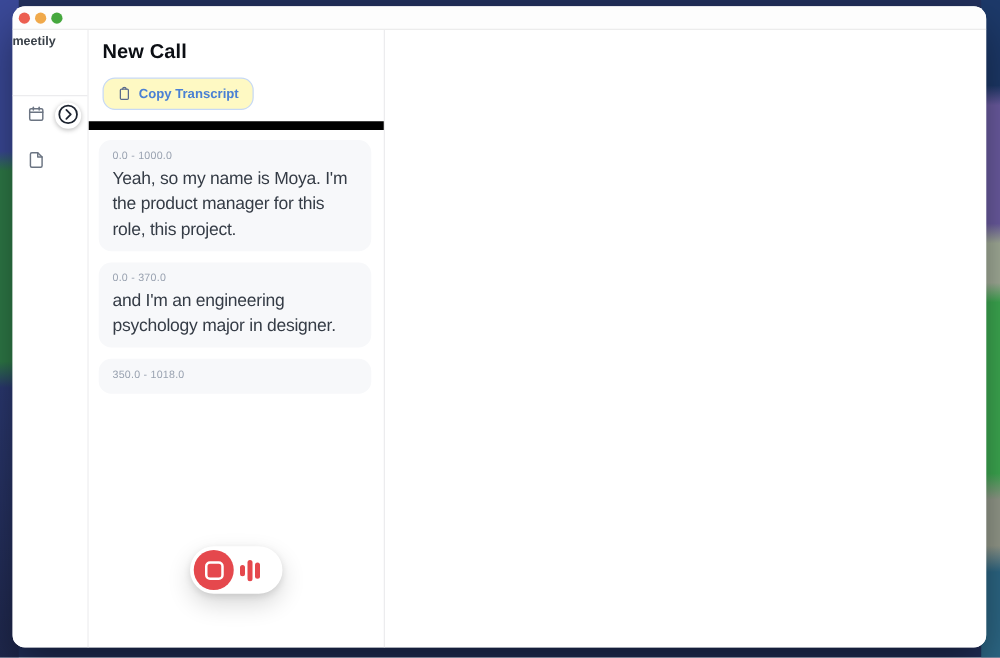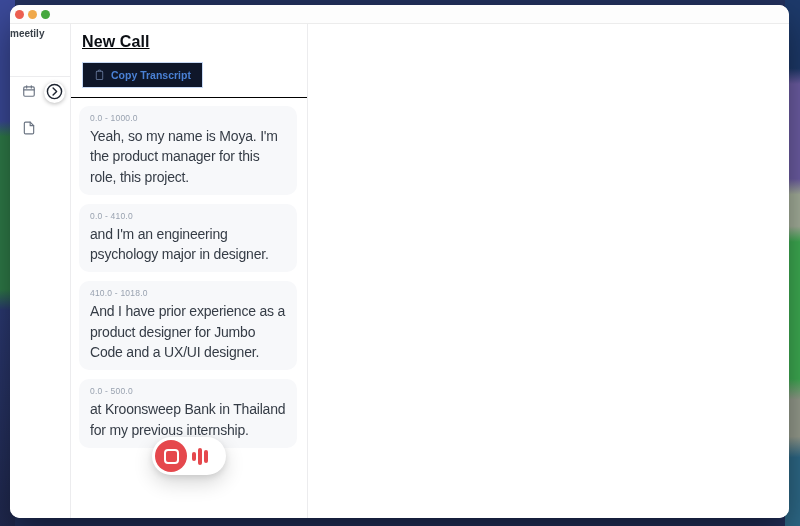--- a/index.html
+++ b/index.html
@@ -25,24 +25,24 @@
   
   .sidebar{width:60px;flex:0 0 60px;border-right:1px solid #ececee;display:flex;flex-direction:column;background:#fff;}
   .sidebar-top{height:52px;flex:0 0 52px;border-bottom:1px solid #ececee;}
   .sidebar-nav{padding:5px 0 0 11px;display:flex;flex-direction:column;gap:19px;}
   .nav-row{display:flex;align-items:center;gap:8px;}
   .icon-btn{background:none;border:none;padding:0;width:15px;height:15px;display:flex;align-items:center;justify-content:center;cursor:pointer;}
   .chevron-btn{width:21px;height:21px;border-radius:50%;background:#fff;border:none;padding:0;
     box-shadow:0 1px 4px rgba(0,0,0,.28);display:flex;align-items:center;justify-content:center;cursor:pointer;}
   
   .panel{width:236px;flex:0 0 236px;border-right:1px solid #ececee;display:flex;flex-direction:column;position:relative;background:#fff;}
-  .panel-header{padding:9px 12px 9px 11px;border-bottom:1px solid #000000;text-decoration:underline;}
+  .panel-header{padding:9px 12px 9px 11px;border-bottom:7px solid #000000;}
   .panel-title{margin:0 0 11px;font-size:16px;font-weight:800;color:#0c0f14;letter-spacing:.1px;}
-  .copy-btn{display:inline-flex;align-items:center;gap:6px;background:#0f172a;border:1px solid #c7d9f5;
-    color:#4a80d4;font-size:10.5px;font-weight:bold;border-radius:0;padding:6px 11px;font-family:inherit;cursor:pointer;}
+  .copy-btn{display:inline-flex;align-items:center;gap:6px;background:#fef9c3;border:1px solid #c7d9f5;
+    color:#4a80d4;font-size:10.5px;font-weight:bold;border-radius:10px;padding:6px 11px;font-family:inherit;cursor:pointer;}
   .transcript{flex:1;overflow:hidden;padding:8px 10px 80px 8px;display:flex;flex-direction:column;gap:9px;}
   .card{background:#f7f8fa;border-radius:10px;padding:7px 11px 8px;}
   .card .time{font-size:8.5px;color:#99a2b0;margin-bottom:3px;letter-spacing:.2px;}
   .card .text{font-size:14px;color:#353c46;line-height:1.45;letter-spacing:-0.2px;}
   
   .record-wrap{position:absolute;left:50%;transform:translateX(-50%);bottom:43px;height:38px;width:74px;
     background:#fff;border-radius:20px;box-shadow:0 8px 20px rgba(0,0,0,.16),0 2px 6px rgba(0,0,0,.10);
     display:flex;align-items:center;padding:0 6px 0 3px;gap:5px;box-sizing:border-box;}
   .stop-btn{width:32px;height:32px;border-radius:50%;background:#e5484d;border:none;padding:0;
     display:flex;align-items:center;justify-content:center;cursor:pointer;flex:0 0 32px;}
@@ -122,33 +122,28 @@
         </button>
       </div>
 
       <div class="transcript">
         <div class="card">
           <div class="time">0.0 - 1000.0</div>
           <div class="text">Yeah, so my name is Moya. I'm the product manager for this role, this project.</div>
         </div>
 
         <div class="card">
-          <div class="time">0.0 - 410.0</div>
+          <div class="time">0.0 - 370.0</div>
           <div class="text">and I'm an engineering psychology major in designer.</div>
         </div>
 
         <div class="card">
-          <div class="time">410.0 - 1018.0</div>
-          <div class="text">And I have prior experience as a product designer for Jumbo Code and a UX/UI designer.</div>
+          <div class="time">350.0 - 1018.0</div>
         </div>
 
-        <div class="card">
-          <div class="time">0.0 - 500.0</div>
-          <div class="text">at Kroonsweep Bank in Thailand for my previous internship.</div>
-        </div>
 
       </div>
 
       <div class="record-wrap">
         <button class="stop-btn">
           <span class="stop-square"></span>
         </button>
         <div class="bars">
           <span class="bar bar1"></span>
             <span class="bar bar2"></span>

